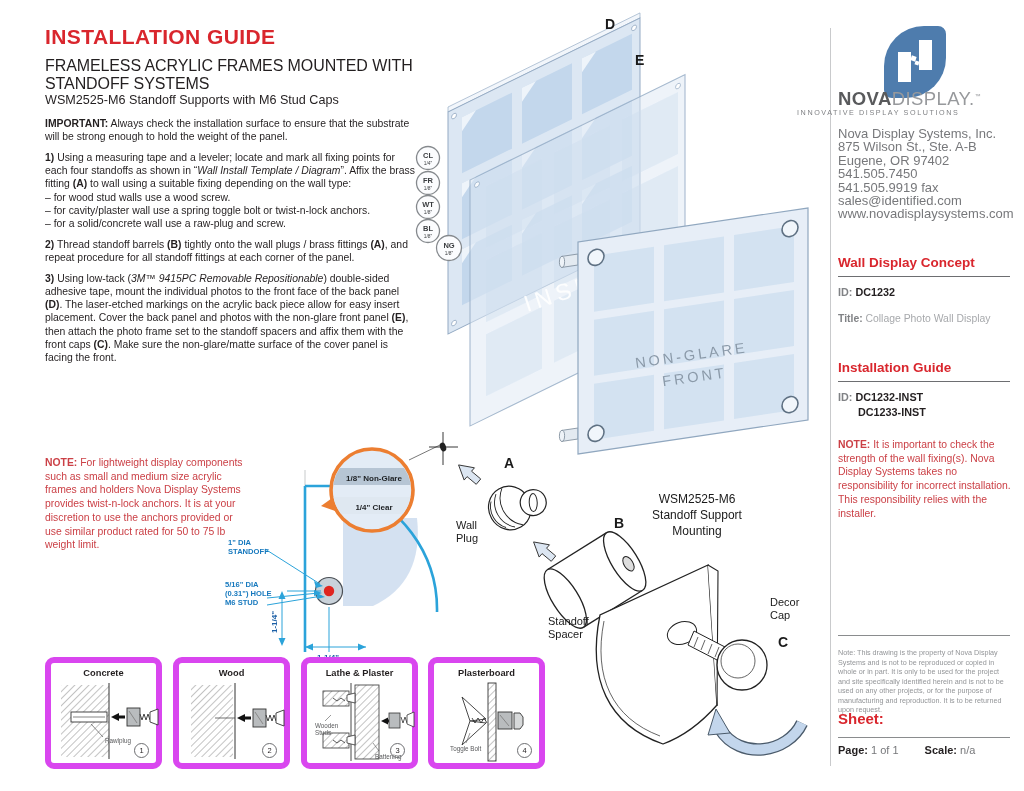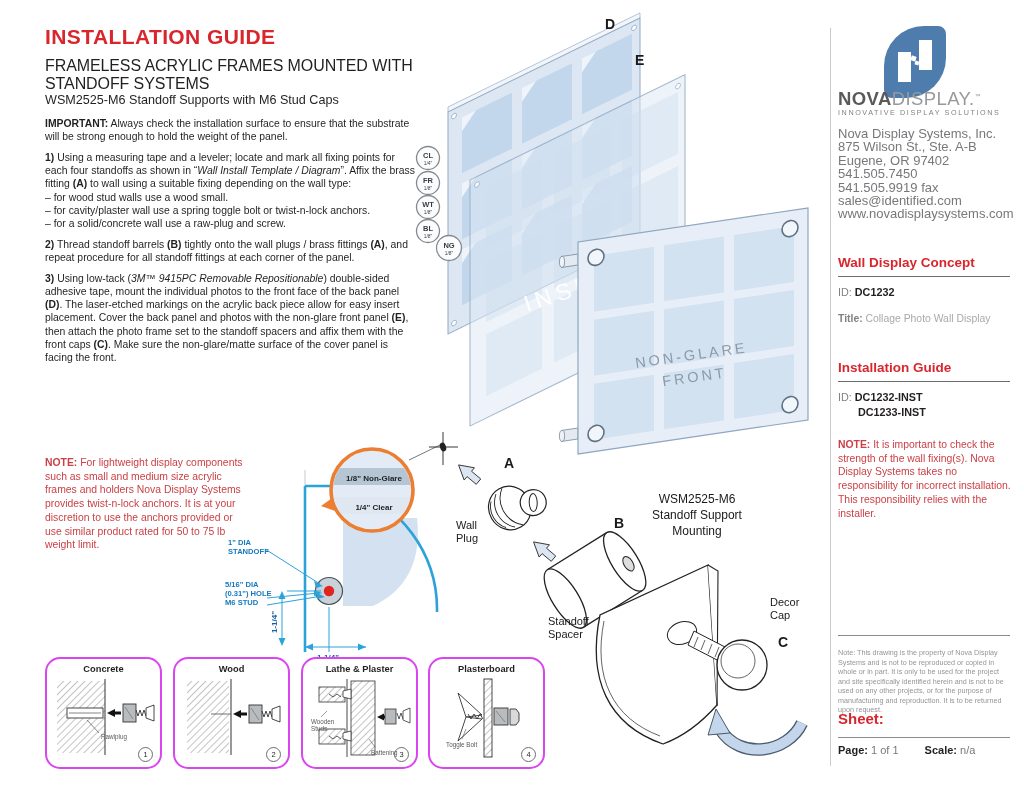--- a/index.html
+++ b/index.html
@@ -15,38 +15,38 @@
   .bullets{margin:0 0 8px;font-size:10.4px;line-height:1.26;}
   .note-left{position:absolute;left:45px;top:456px;width:198px;color:#cb4046;font-size:10.4px;line-height:1.32;}
   .note-left b{color:#cb4046;}
   
   .divider{position:absolute;left:830px;top:28px;width:1px;height:738px;background:#c9cacc;}
   .logo{position:absolute;left:884px;top:26px;width:62px;height:72px;background:#4e7cad;border-radius:40px 8px 40px 8px;}
   .brand{position:absolute;left:838px;top:88px;width:176px;font-size:18.5px;letter-spacing:.4px;white-space:nowrap;}
   .brand .w1{font-weight:bold;color:#595a5c;}
   .brand .w2{color:#97999c;}
   .brand sup{font-size:6px;color:#97999c;}
-  .tagline{position:absolute;left:838px;top:108px;font-size:7.2px;letter-spacing:1.6px;color:#808285;white-space:nowrap;}
+  .tagline{position:absolute;left:797px;top:108px;font-size:7.2px;letter-spacing:1.6px;color:#808285;white-space:nowrap;}
   .contact{position:absolute;left:838px;top:127px;font-size:13px;line-height:13.4px;color:#77787b;}
   .side-h{position:absolute;left:838px;color:#d9262d;font-size:13.5px;font-weight:bold;}
   .side-rule{position:absolute;left:838px;width:172px;height:1px;background:#6d6e71;}
   .idline{position:absolute;left:838px;font-size:10.8px;}
-  .idline .lab{font-weight:normal;color:#808285;}
+  .idline .lab{font-weight:bold;color:#808285;}
   .idline .val{font-weight:bold;color:#231f20;}
   .titleline{position:absolute;left:838px;font-size:10.4px;color:#a7a9ac;}
   .titleline .lab{font-weight:bold;color:#808285;}
   .side-note{position:absolute;left:838px;top:438px;width:178px;color:#cb4046;font-size:10.4px;line-height:1.32;}
   .fineprint{position:absolute;left:838px;top:648px;width:172px;font-size:7.2px;line-height:1.32;color:#939598;}
   .sheet{position:absolute;left:838px;top:710px;color:#d9262d;font-size:15px;font-weight:bold;}
   .gray-rule{position:absolute;left:838px;width:172px;height:1px;background:#8a8c8e;}
   .footerline{position:absolute;left:838px;top:744px;font-size:11px;color:#77787b;width:176px;}
   .footerline b{color:#231f20;}
   .footerline .scale{margin-left:26px;}
   
-  .wallbox{position:absolute;top:657px;width:117px;height:112px;border:2px solid #d946ef;border-radius:15px;background:#fff;box-sizing:border-box;}
+  .wallbox{position:absolute;top:657px;width:117px;height:112px;border:6px solid #d946ef;border-radius:9px;background:#fff;box-sizing:border-box;}
   .wallbox .wb-title{text-align:center;font-size:9.3px;font-weight:bold;margin-top:5px;}
   .wallbox svg{position:absolute;left:6px;top:18px;}
   .num-badge{position:absolute;right:7px;bottom:5px;width:13px;height:13px;border:1px solid #6d6e71;border-radius:50%;
              font-size:7.5px;line-height:13px;text-align:center;color:#231f20;}
   .abs{position:absolute;}
   svg text{font-family:"Liberation Sans",sans-serif;}
 </style>
 </head>
 <body>
 
@@ -62,21 +62,21 @@
 
   <div class="leftcol">
     <h1 class="doc-title">INSTALLATION GUIDE</h1>
     <p class="sub1">FRAMELESS ACRYLIC FRAMES MOUNTED WITH STANDOFF SYSTEMS</p>
     <p class="sub2">WSM2525-M6 Standoff Supports with M6 Stud Caps</p>
 
     <p class="para"><b>IMPORTANT:</b><span> Always check the installation surface to ensure that the substrate will be strong enough to hold the weight of the panel.</span></p>
 
     <p class="para" style="margin-bottom:0"><b>1)</b><span> Using a measuring tape and a leveler; locate and mark all fixing points for each four standoffs as shown in “</span><i>Wall Install Template / Diagram</i><span>”. Affix the brass fitting </span><b>(A)</b><span> to wall using a suitable fixing depending on the wall type:</span></p>
     <div class="bullets">
-      <div>– for wood stud walls use a wood small.</div>
+      <div>– for wood stud walls use a wood screw.</div>
       <div>– for cavity/plaster wall use a spring toggle bolt or twist-n-lock anchors.</div>
       <div>– for a solid/concrete wall use a raw-plug and screw.</div>
     </div>
 
     <p class="para"><b>2)</b><span> Thread standoff barrels </span><b>(B)</b><span> tightly onto the wall plugs / brass fittings </span><b>(A)</b><span>, and repeat procedure for all standoff fittings at each corner of the panel.</span></p>
 
     <p class="para"><b>3)</b><span> Using low-tack (</span><i>3M™ 9415PC Removable Repositionable</i><span>) double-sided adhesive tape, mount the individual photos to the front face of the back panel </span><b>(D)</b><span>. The laser-etched markings on the acrylic back piece allow for easy insert placement. Cover the back panel and photos with the non-glare front panel </span><b>(E)</b><span>, then attach the photo frame set to the standoff spacers and affix them with the front caps </span><b>(C)</b><span>. Make sure the non-glare/matte surface of the cover panel is facing the front.</span></p>
 
   </div>
 

